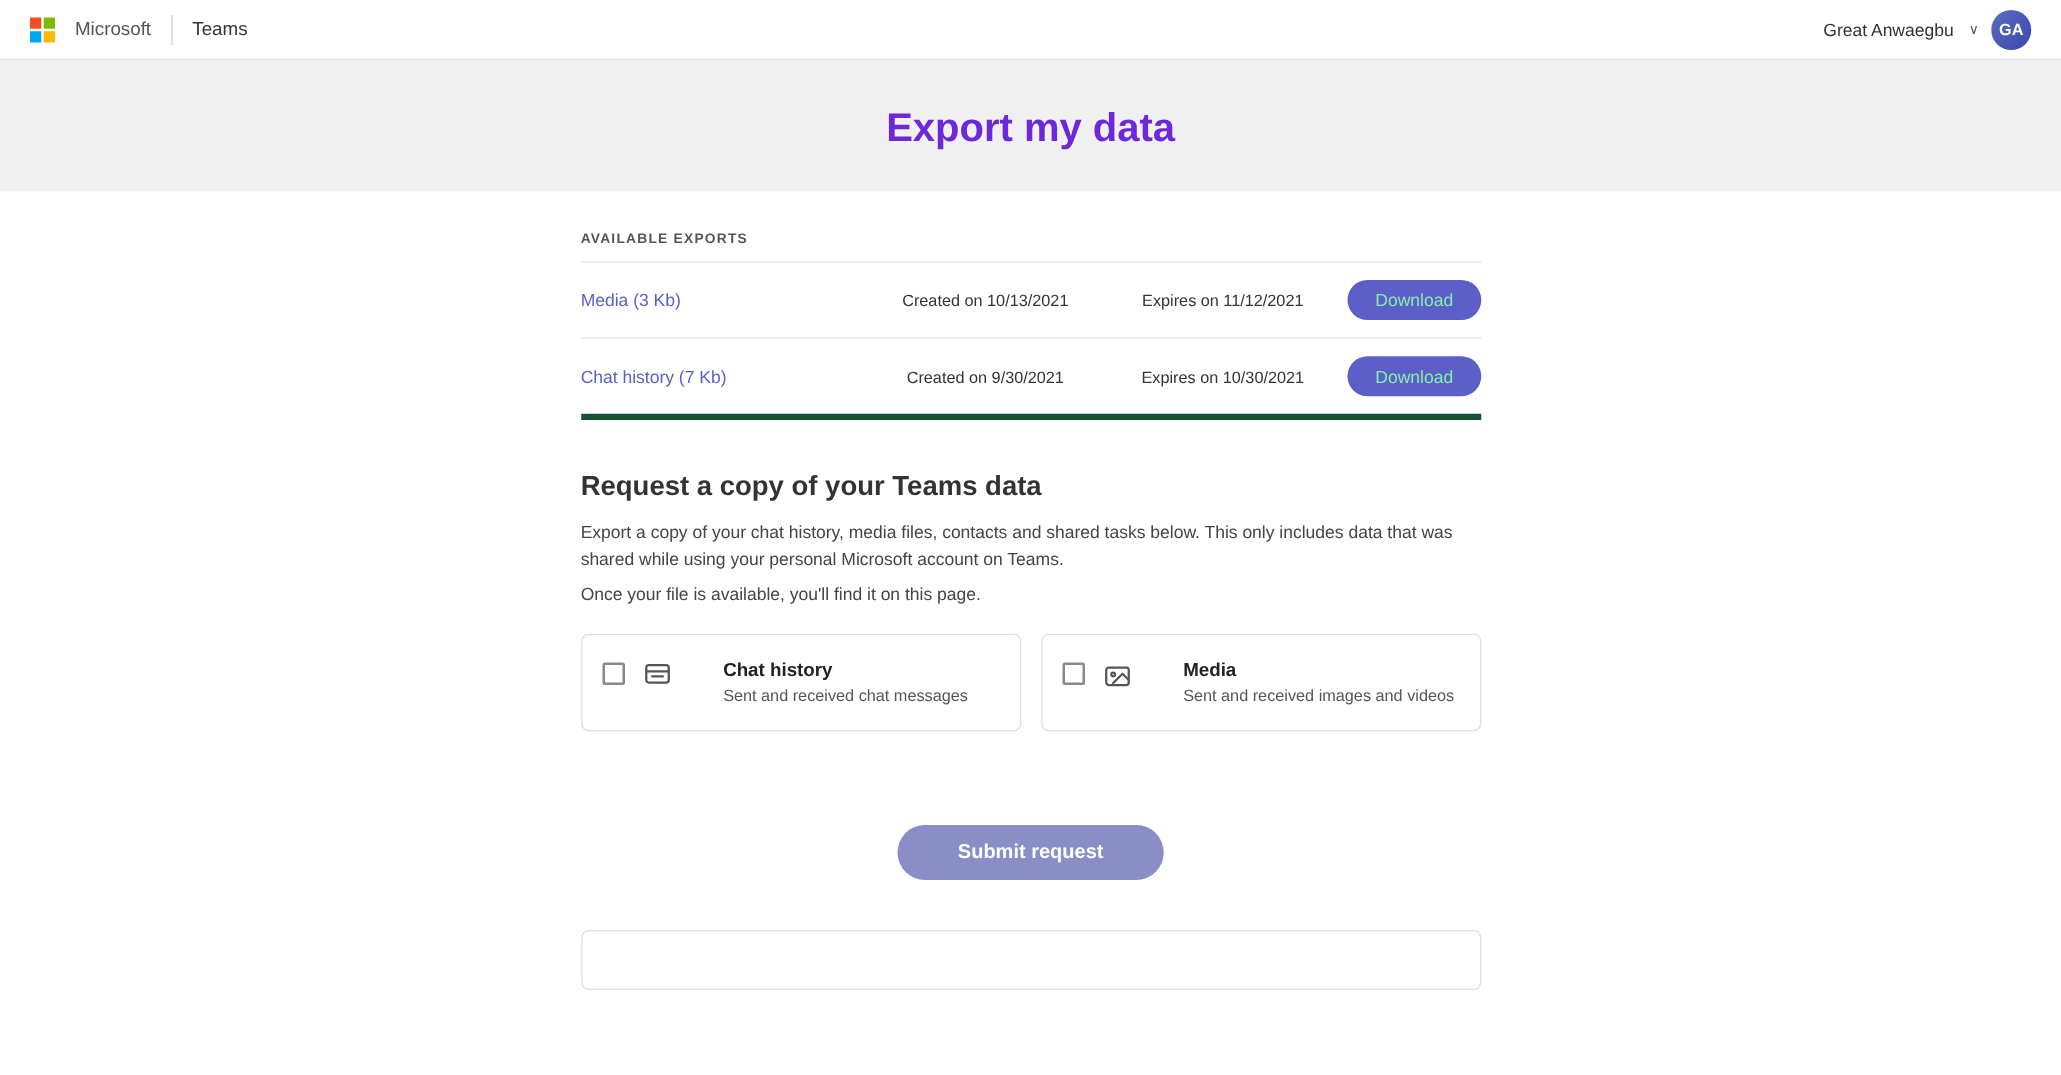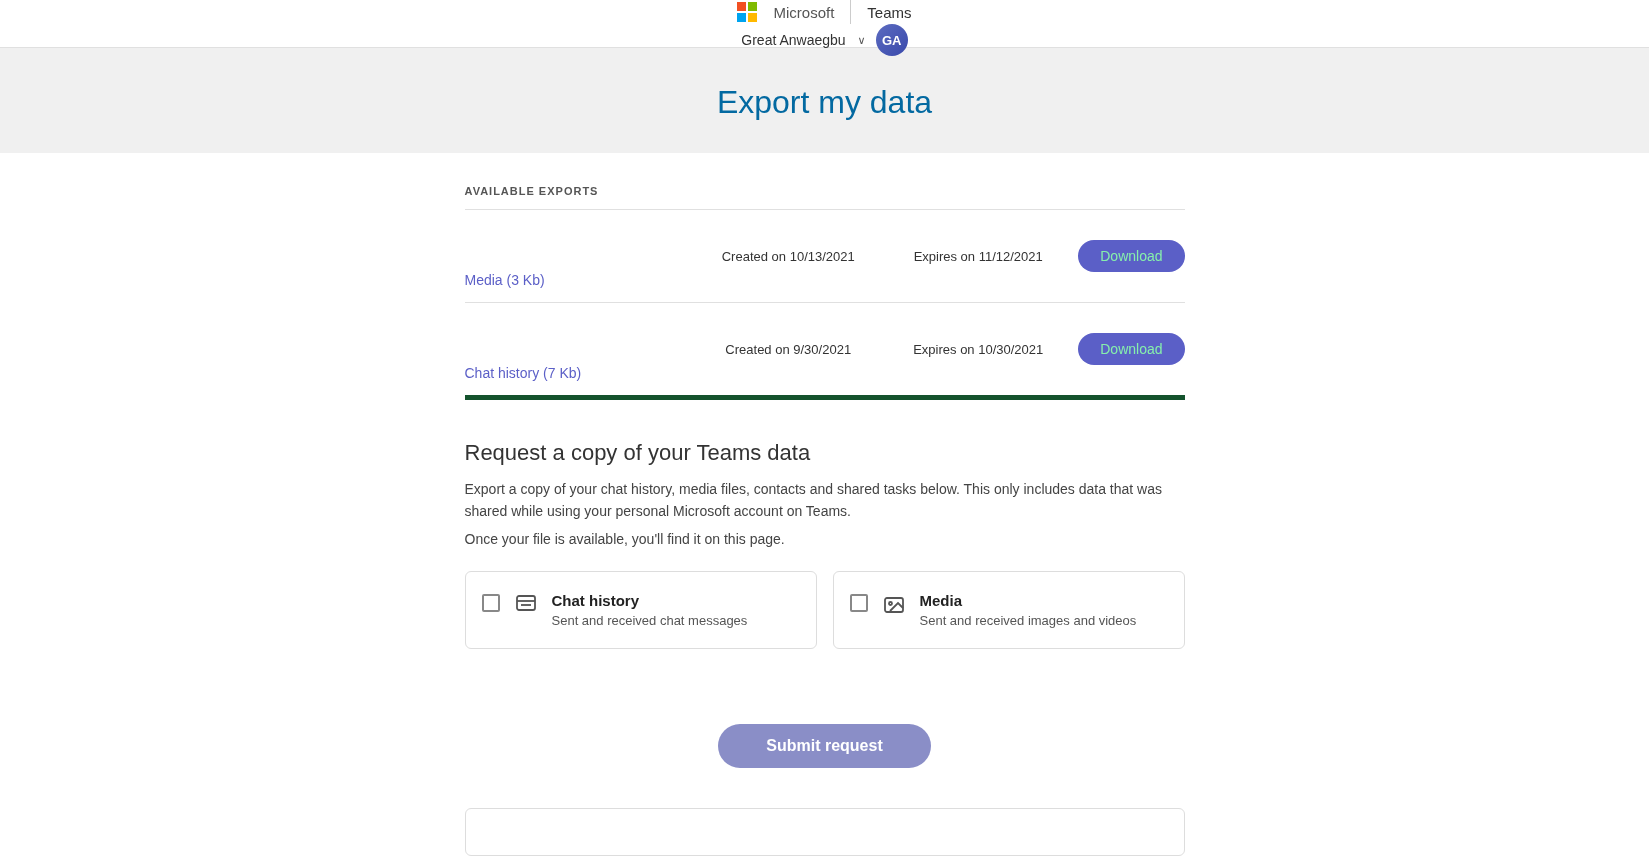--- a/index.html
+++ b/index.html
@@ -7,21 +7,20 @@
 
     
     .header {
       display: flex;
       align-items: center;
       justify-content: space-between;
       padding: 0 24px;
       height: 48px;
       border-bottom: 1px solid #e0e0e0;
       background: #fff;
-      flex-direction: column;
     }
     .header-left { display: flex; align-items: center; gap: 16px; }
     .ms-logo { display: flex; gap: 2px; }
     .ms-logo-grid { display: grid; grid-template-columns: 1fr 1fr; gap: 2px; width: 20px; height: 20px; }
     .ms-logo-grid span { display: block; }
     .ms-logo-grid span:nth-child(1) { background: #f25022; }
     .ms-logo-grid span:nth-child(2) { background: #7fba00; }
     .ms-logo-grid span:nth-child(3) { background: #00a4ef; }
     .ms-logo-grid span:nth-child(4) { background: #ffb900; }
     .header-divider { width: 1px; height: 24px; background: #ccc; }
@@ -37,22 +36,22 @@
     .header-chevron { font-size: 11px; color: #555; margin-left: 2px; }
 
     
     .hero {
       background: #f0f0f0;
       text-align: center;
       padding: 36px 0 32px;
     }
     .hero-title {
       font-size: 32px;
-      font-weight: 400;
-      color: #0369a1;
+      font-weight: 700;
+      color: #6d28d9;
     }
 
     
     .main {
       max-width: 760px;
       margin: 0 auto;
       padding: 32px 20px 60px;
     }
 
     
@@ -65,39 +64,39 @@
       margin-bottom: 12px;
     }
     .export-row {
       display: flex;
       align-items: center;
       justify-content: space-between;
       padding: 14px 0;
       border-top: 1px solid #e0e0e0;
     }
     .export-row:last-child { border-bottom: 5px solid #14532d; }
-    .export-info { flex: 1; margin-top: 48px; }
+    .export-info { flex: 1; }
     .export-name { color: #5b5fc7; font-size: 14px; font-weight: 500; text-decoration: none; cursor: pointer; }
     .export-id { font-size: 12px; color: #666; margin-top: 2px; }
     .export-created { flex: 0 0 180px; font-size: 13px; color: #333; text-align: center; }
     .export-expires { flex: 0 0 200px; font-size: 13px; color: #333; text-align: center; }
     .btn-download {
       background: #5b5fc7;
       color: #86efac;
       border: none;
       border-radius: 20px;
       padding: 8px 22px;
       font-size: 14px;
       font-weight: 500;
       cursor: pointer;
     }
 
     
     .request-section { margin-top: 40px; }
-    .request-title { font-size: 22px; font-weight: 400; color: #333; margin-bottom: 12px; }
+    .request-title { font-size: 22px; font-weight: 700; color: #333; margin-bottom: 12px; }
     .request-desc { font-size: 14px; color: #444; line-height: 1.6; margin-bottom: 8px; }
     .request-note { font-size: 14px; color: #444; margin-bottom: 24px; }
 
     
     .checkbox-cards {
       display: flex;
       gap: 16px;
       margin-bottom: 32px;
     }
     .checkbox-card {
@@ -118,21 +117,21 @@
       margin-top: 2px;
       background: #fff;
       cursor: pointer;
     }
     .card-icon {
       font-size: 22px;
       color: #555;
       flex-shrink: 0;
       margin-top: 1px;
     }
-    .card-text { flex: 1; }
+    .card-text { flex: 1; margin-left: 27px; }
     .card-title { font-size: 15px; font-weight: 700; color: #222; margin-bottom: 4px; }
     .card-desc { font-size: 13px; color: #555; }
 
     
     .submit-wrap { text-align: center; margin-bottom: 40px; }
     .btn-submit {
       background: #8a8ec7;
       color: #fff;
       border: none;
       border-radius: 24px;

